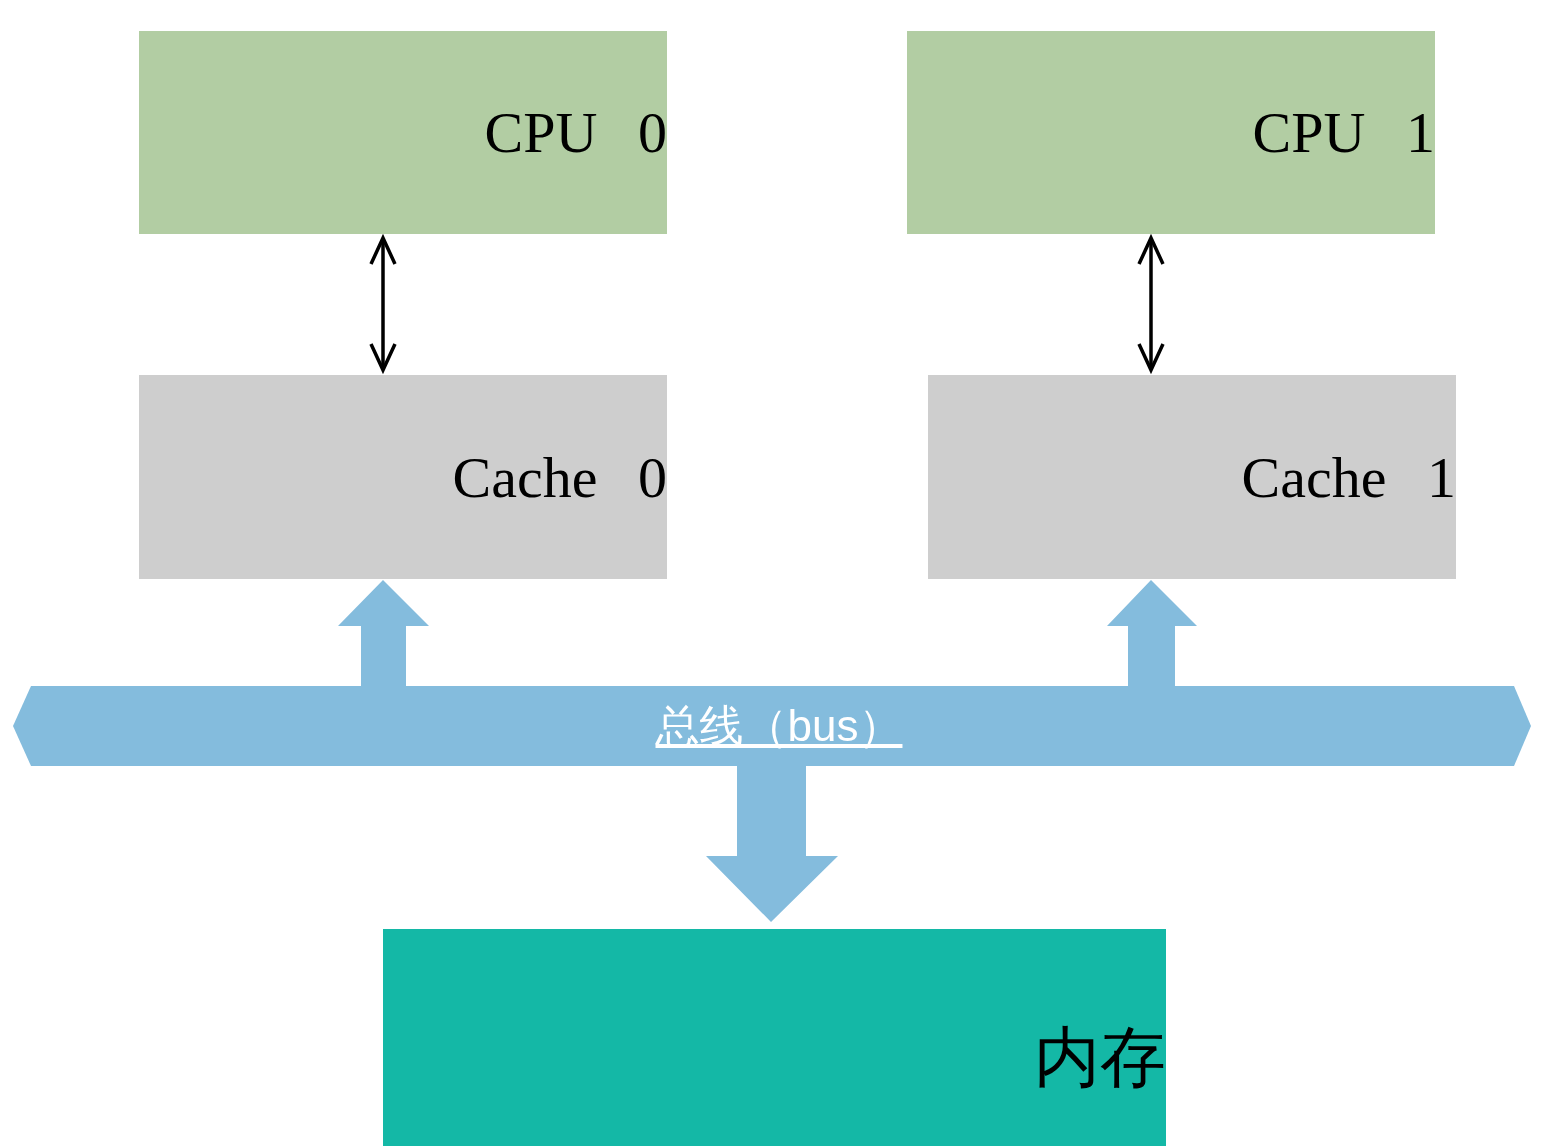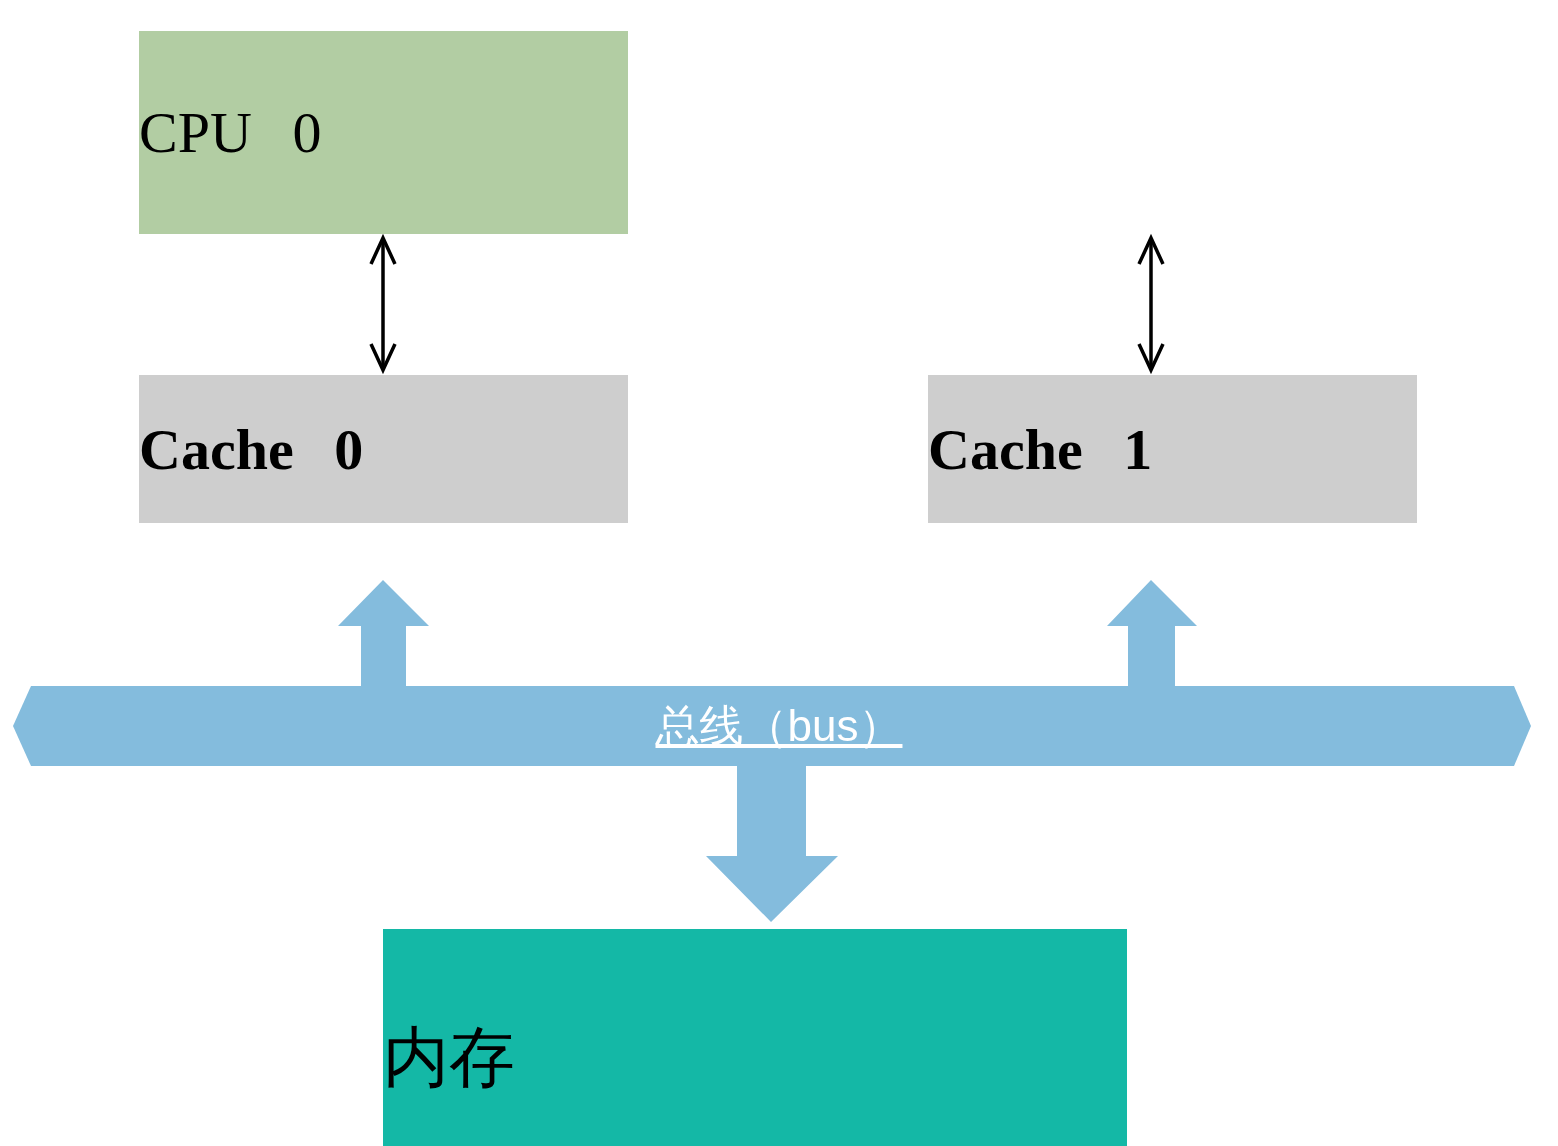--- a/index.html
+++ b/index.html
@@ -19,44 +19,44 @@
     position: absolute;
     left: 0;
     top: 0;
     width: 1558px;
     height: 1146px;
   }
   .node {
     position: absolute;
     display: flex;
     align-items: center;
-    justify-content: flex-start;
+    justify-content: flex-end;
     color: #000000;
     text-align: center;
+    padding-left: 39px;
   }
   .node-label {
     font-family: "Liberation Serif", "DejaVu Serif", serif;
     font-size: 58px;
     word-spacing: 0.45em;
     white-space: nowrap;
   }
   #cpu0-box, #cpu1-box {
     background: #b2cda3;
     width: 489px;
     height: 203px;
     top: 31px;
   }
   #cpu0-box { left: 139px; }
   #cpu1-box { left: 907px; }
   #cache0-box, #cache1-box {
     background: #cecece;
     width: 489px;
-    height: 148px;
+    height: 204px;
     top: 375px;
-    font-weight: bold;
   }
   #cache0-box { left: 139px; }
   #cache1-box { left: 928px; }
   #memory-box {
     background: #14b8a6;
     left: 383px;
     top: 929px;
     width: 744px;
     height: 258px;
   }
@@ -105,20 +105,23 @@
       <line x1="1151" y1="240" x2="1151" y2="368"></line>
       <polyline points="1139,264 1151,238 1163,264"></polyline>
       <polyline points="1139,344 1151,370 1163,344"></polyline>
     </g>
   </svg>
 
   <div class="node" id="cpu0-box">
     <span class="node-label">CPU 0</span>
   </div>
 
+  <div class="node" id="cpu1-box">
+    <span class="node-label">CPU 1</span>
+  </div>
 
   <div class="node" id="cache0-box">
     <span class="node-label">Cache 0</span>
   </div>
 
   <div class="node" id="cache1-box">
     <span class="node-label">Cache 1</span>
   </div>
 
   <div class="node" id="memory-box">

